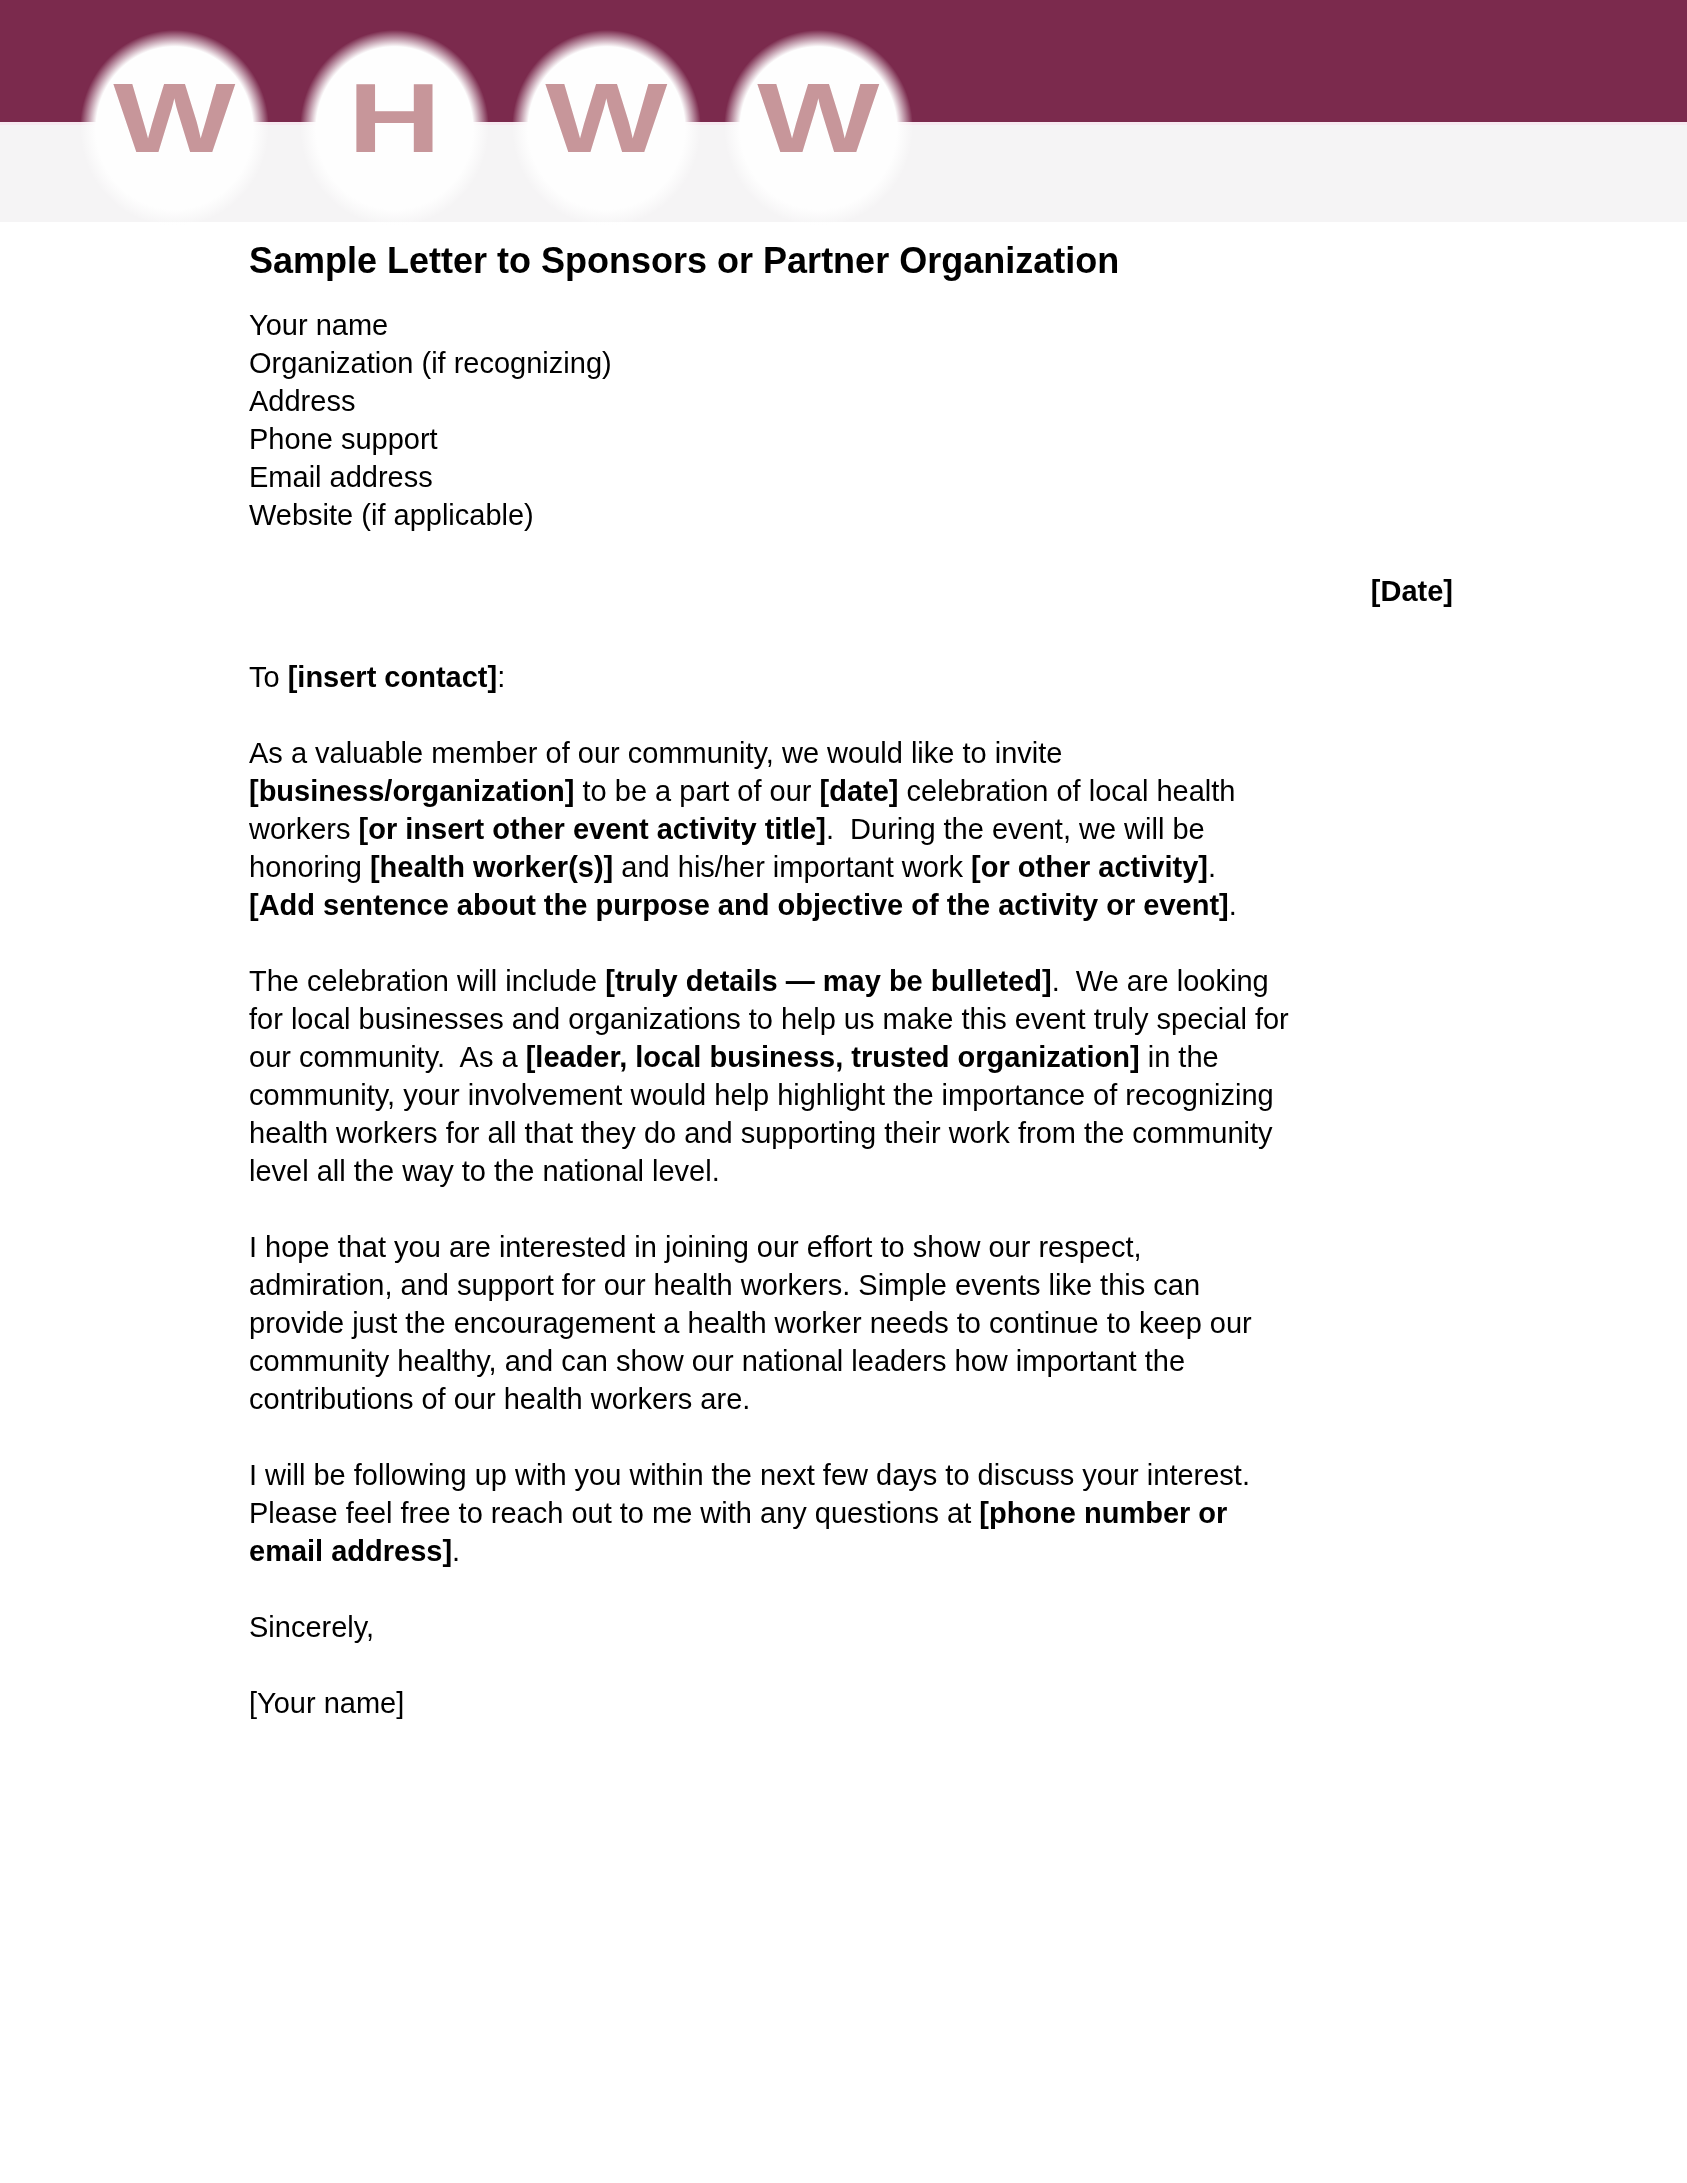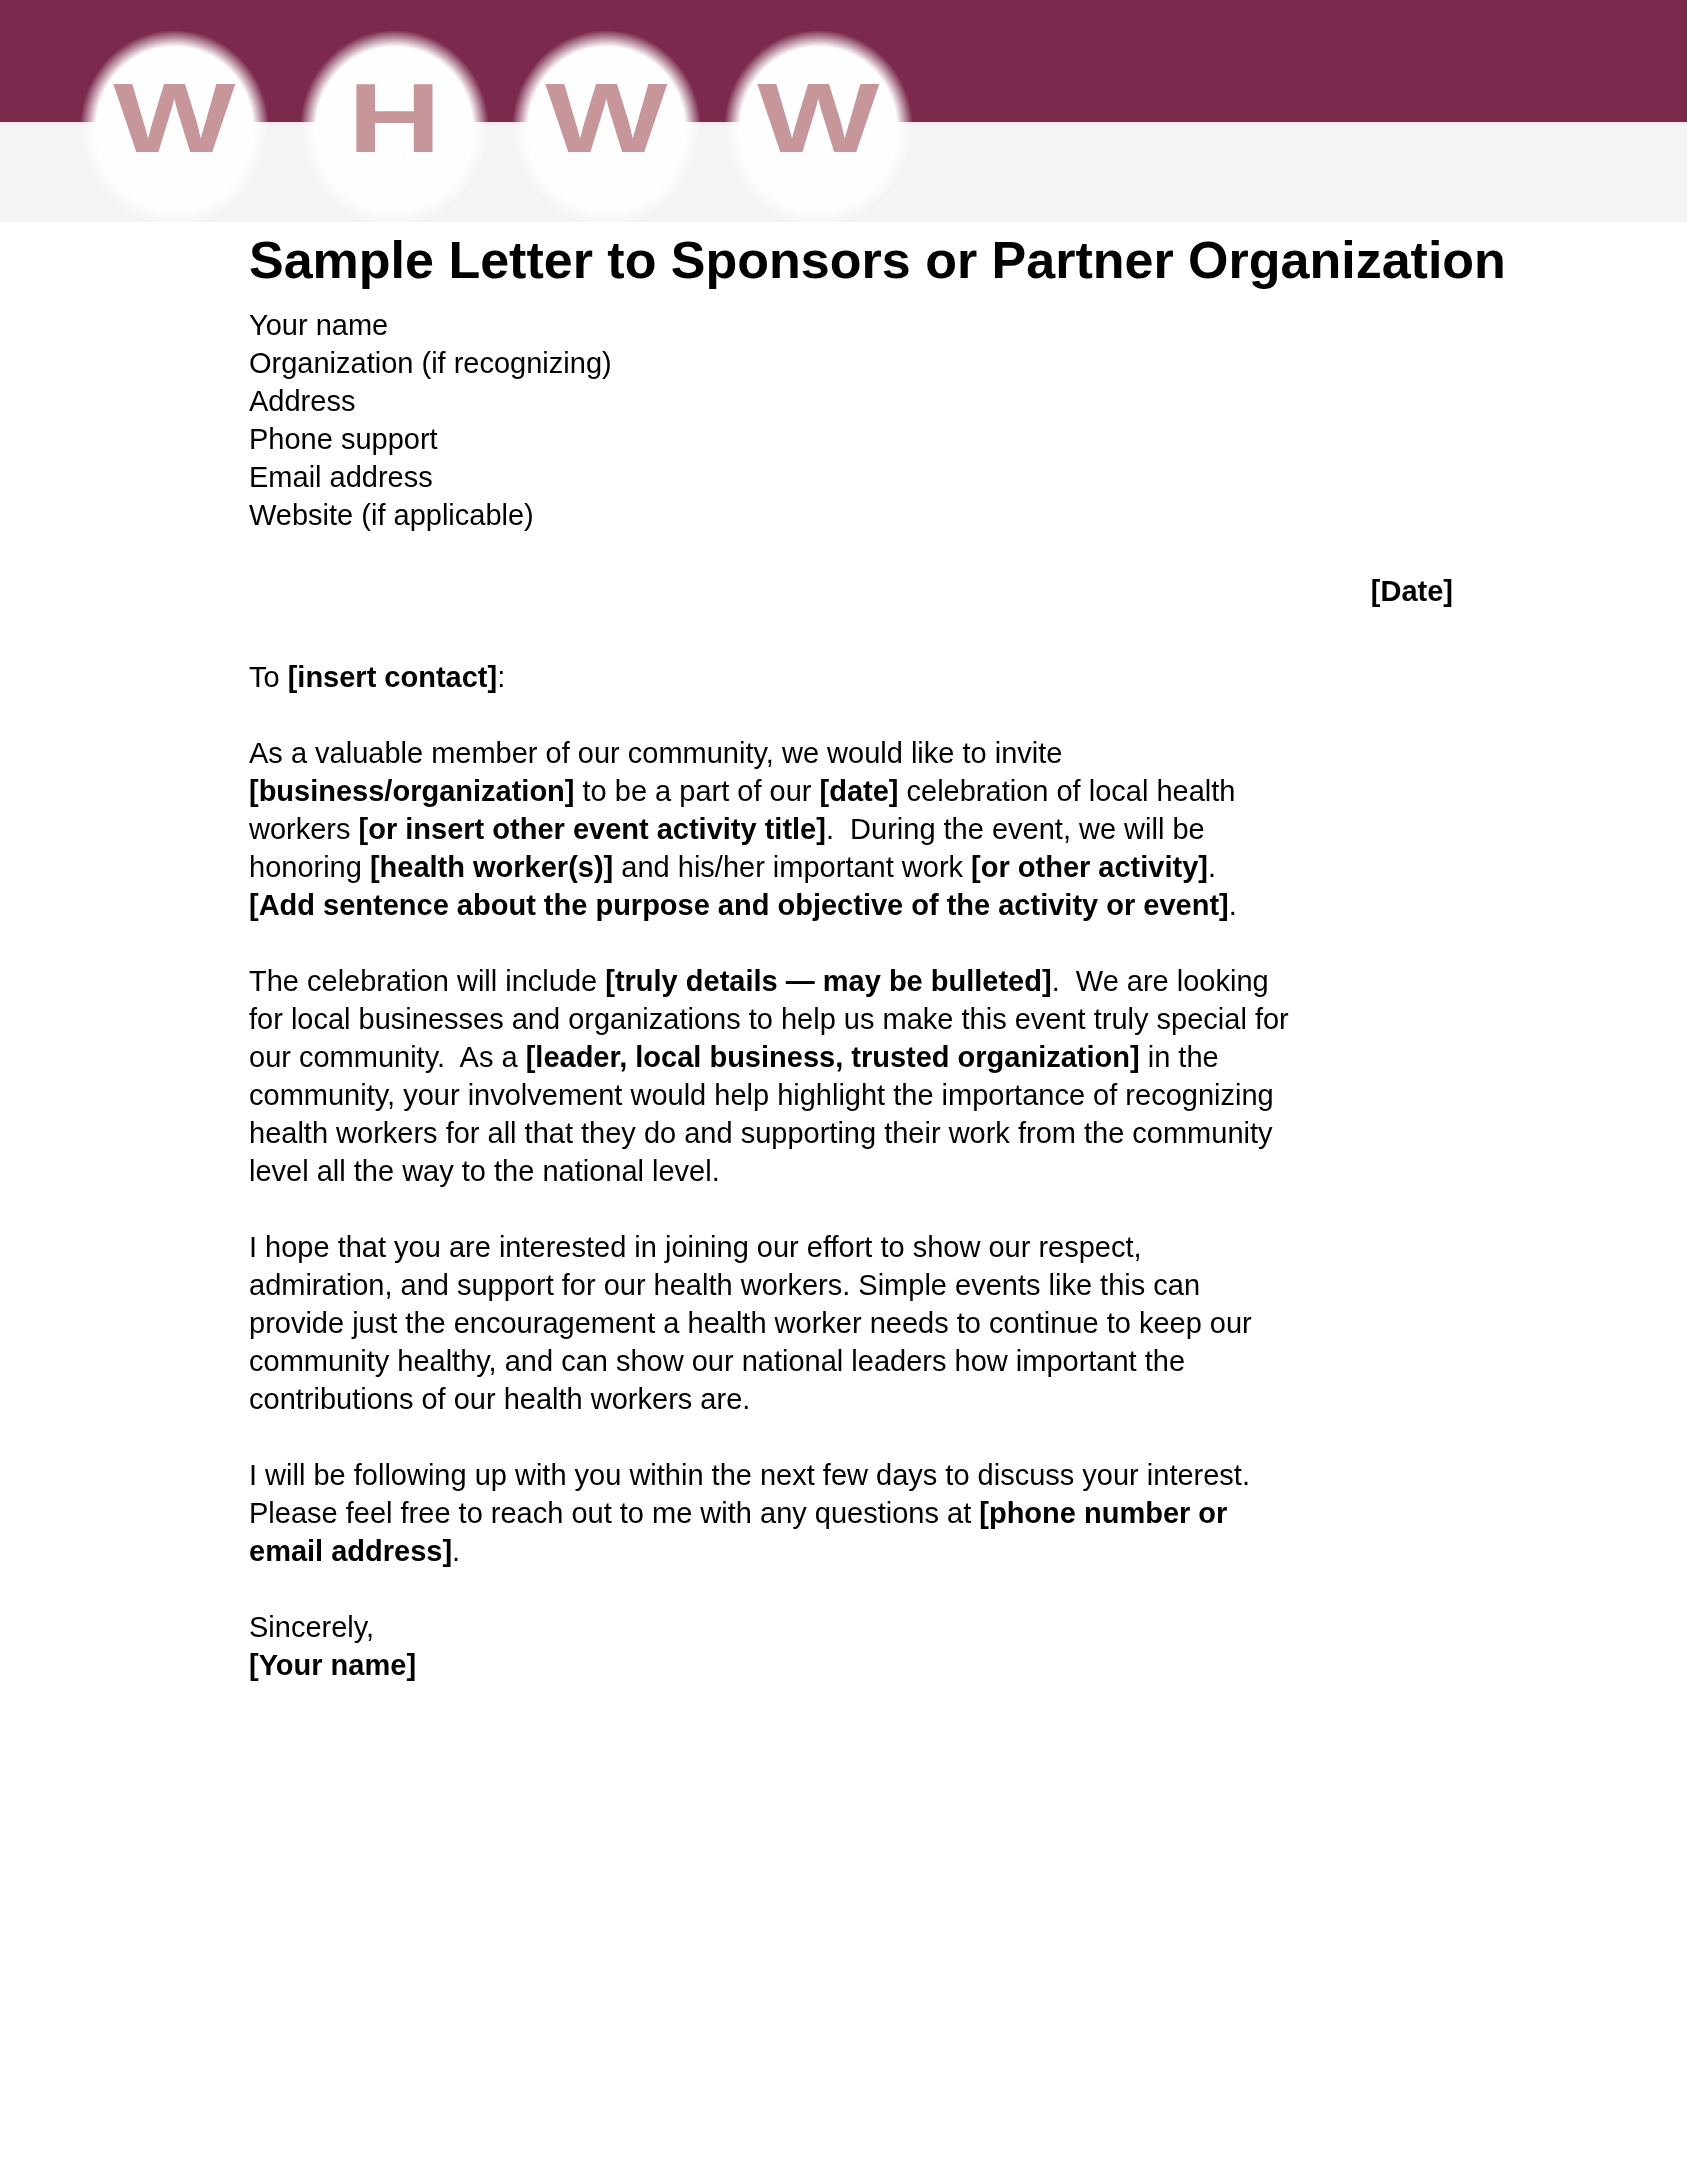--- a/index.html
+++ b/index.html
@@ -55,21 +55,21 @@
   
   .content {
     position: absolute;
     left: 249px;
     top: 238px;
     width: 1204px;
     font-size: 29px;
     line-height: 38px;
   }
   .title {
-    font-size: 52px;
+    font-size: 36px;
     line-height: 45px;
     font-weight: bold;
     margin: 0;
     white-space: nowrap;
   }
   .sender {
     margin-top: 23px;
     font-weight: normal;
   }
   .date-line {
@@ -82,21 +82,22 @@
     white-space: pre-wrap;
   }
   .para {
     margin-top: 38px;
     white-space: pre-wrap;
   }
   .closing {
     margin-top: 38px;
   }
   .signature {
-    font-weight: bold;
+    margin-top: 38px;
+    font-weight: normal;
   }
   .b { font-weight: bold; }
 </style>
 </head>
 <body>
 
 <div class="page">
 
   <div class="band"></div>
   <div class="strip"></div>

